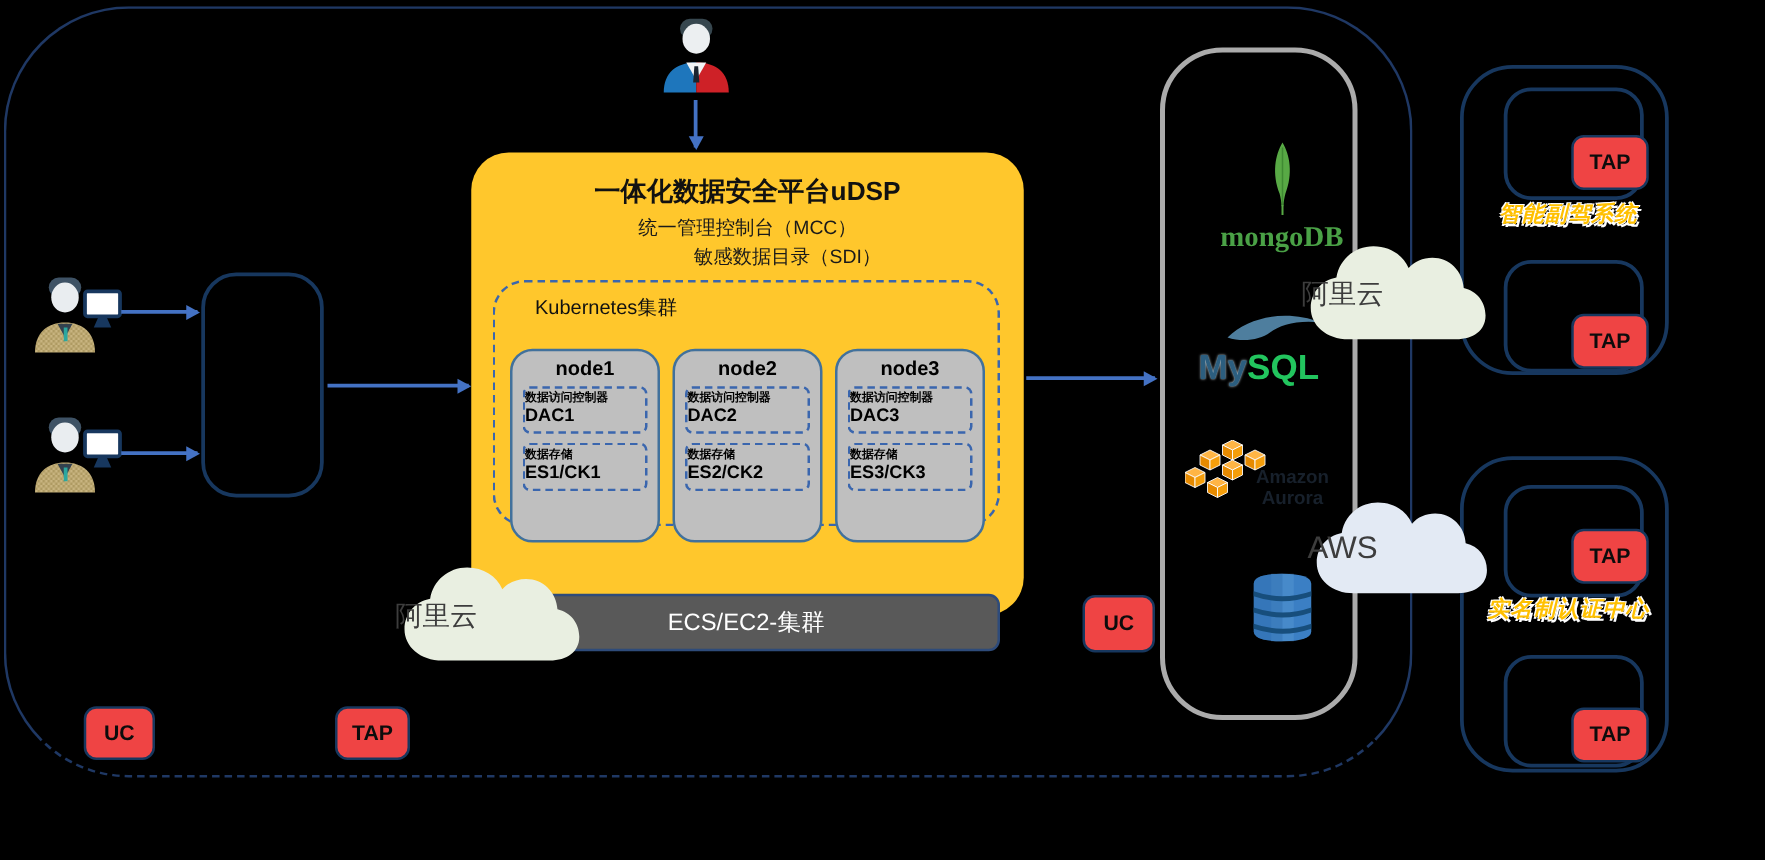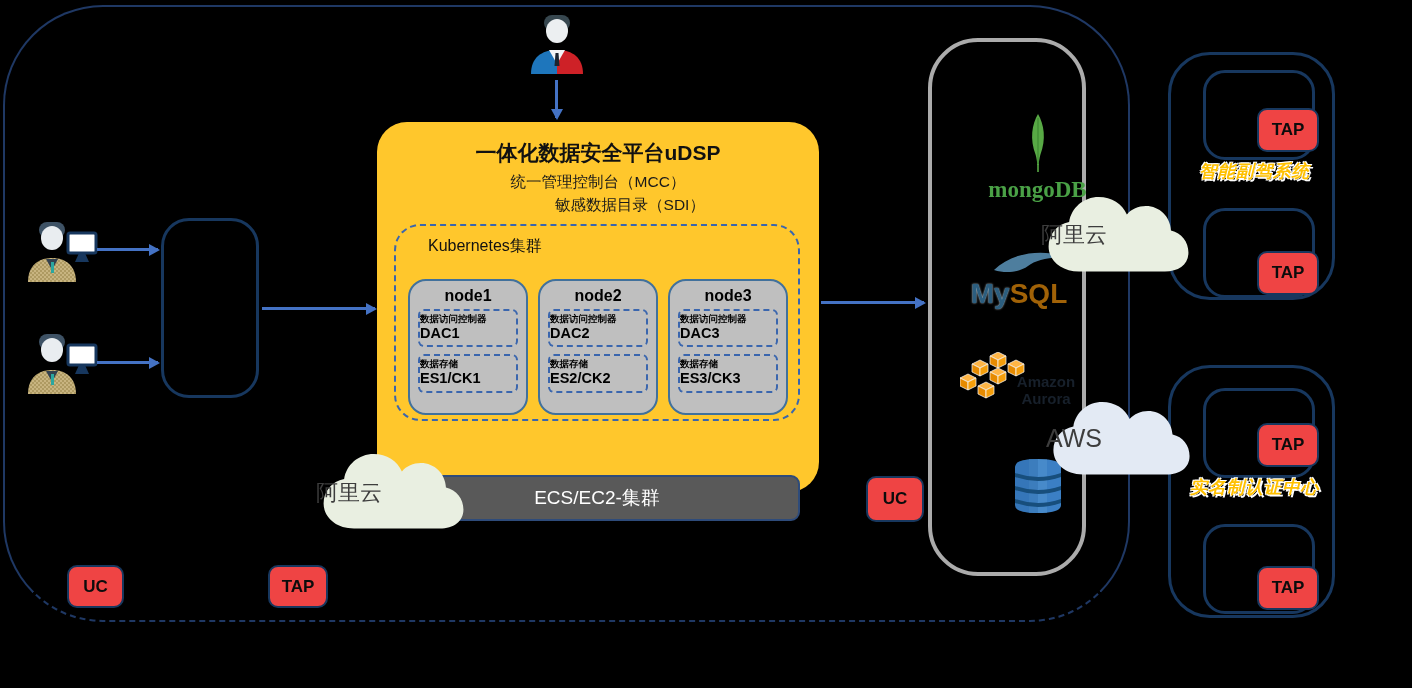--- a/index.html
+++ b/index.html
@@ -27,21 +27,21 @@
   
   .platform { left:377px; top:122px; width:442px; height:370px;
     background:#FFC72C; border-radius:30px; }
   .platform-title { top:17px; width:100%; text-align:center; font-size:21px; font-weight:bold; color:#111; }
   .platform-sub { width:100%; text-align:center; font-size:15.5px; color:#1a1a1a; }
   .sub1 { top:50px; } .sub2 { top:73px;margin-left:32px; }
   .k8s-box { left:17px; top:102px; width:406px; height:197px;
     border:2px dashed #3A66AE; border-radius:26px; }
   .k8s-label { left:32px; top:10px; font-size:16px; color:#111; }
   .nodes-row { left:12px; top:53px; width:380px; display:flex; gap:10px; }
-  .node { flex:1; height:136px; background:#BFBFBF; border:2px solid #41719C; border-radius:18px; overflow:hidden; }
+  .node { flex:1; height:155px; background:#BFBFBF; border:2px solid #41719C; border-radius:18px; overflow:hidden; }
   .node-title { text-align:center; font-size:16px; font-weight:bold; color:#000; margin-top:6px; }
   .node-sub { margin:4px 8px 0; border:2px dashed #3A66AE; border-radius:6px; padding:2px 0 3px; text-align:left; }
   .node-sub + .node-sub { margin-top:7px; }
   .node-sub .small { font-size:9.5px; font-weight:bold; color:#000; line-height:1.25; }
   .node-sub .big { font-size:14.5px; font-weight:bold; color:#000; line-height:1.2; }
   .ecs-bar { left:17px; top:309px; width:406px; height:46px; background:#595959;
     border:2px solid #2E4B7A; border-radius:9px; display:flex; align-items:center; justify-content:center;
     color:#fff; font-size:19px;margin-top:44px; }
 
   
@@ -52,28 +52,28 @@
   .cloud-text { position:absolute; left:0; right:0; top:36%; text-align:left;
     font-size:22px; color:#3d3d3d; }
   .cloud-ali-left  { left:316px; top:441px; width:152px; height:102px; z-index:6; }
   .cloud-ali-right { left:1041px; top:182px; width:152px; height:106px; z-index:6; }
   .cloud-aws { left:1046px; top:387px; width:148px; height:104px; z-index:6; }
   .cloud-aws .cloud-text { font-size:25px; }
 
   
   .db-col { left:928px; top:38px; width:158px; height:538px;
     border:4.5px solid #ABABAB; border-radius:50px; }
-  .logo-block { left:12px; width:100%; text-align:center;padding-left:37px; }
+  .logo-block { left:0; width:100%; text-align:center;padding-left:37px; }
   .logo-mongo { top:70px; }
   .mongo-text { font-family:"Liberation Serif","DejaVu Serif",serif; font-size:23px; font-weight:bold; color:#4AA146; margin-top:3px; }
   .logo-mysql { top:208px; height:62px; }
   .mysql-swoosh { position:absolute; right:22px; top:-2px; }
   .mysql-text { position:absolute; left:0; right:0; top:28px; font-size:28px; font-weight:bold; letter-spacing:0; }
   .mysql-my { color:#2C5E7F; text-shadow:0 0 2px #cfe2ee; }
-  .mysql-sql { color:#a16207; }
+  .mysql-sql { color:#22c55e; }
   .logo-aurora { top:310px; height:70px; }
   .aurora-cubes { position:absolute; left:16px; top:0; }
   .aurora-text { position:absolute; left:62px; top:22px; width:80px; text-align:center;
     font-size:15px; font-weight:600; color:#17202B; line-height:1.1; }
   .logo-dynamo { top:412px; }
 
   
   .badge { background:#ef4444; border:2.5px solid #17375E; border-radius:10px;
     display:flex; align-items:center; justify-content:center;
     font-size:17px; font-weight:bold; color:#0c0c0c; z-index:8; }

